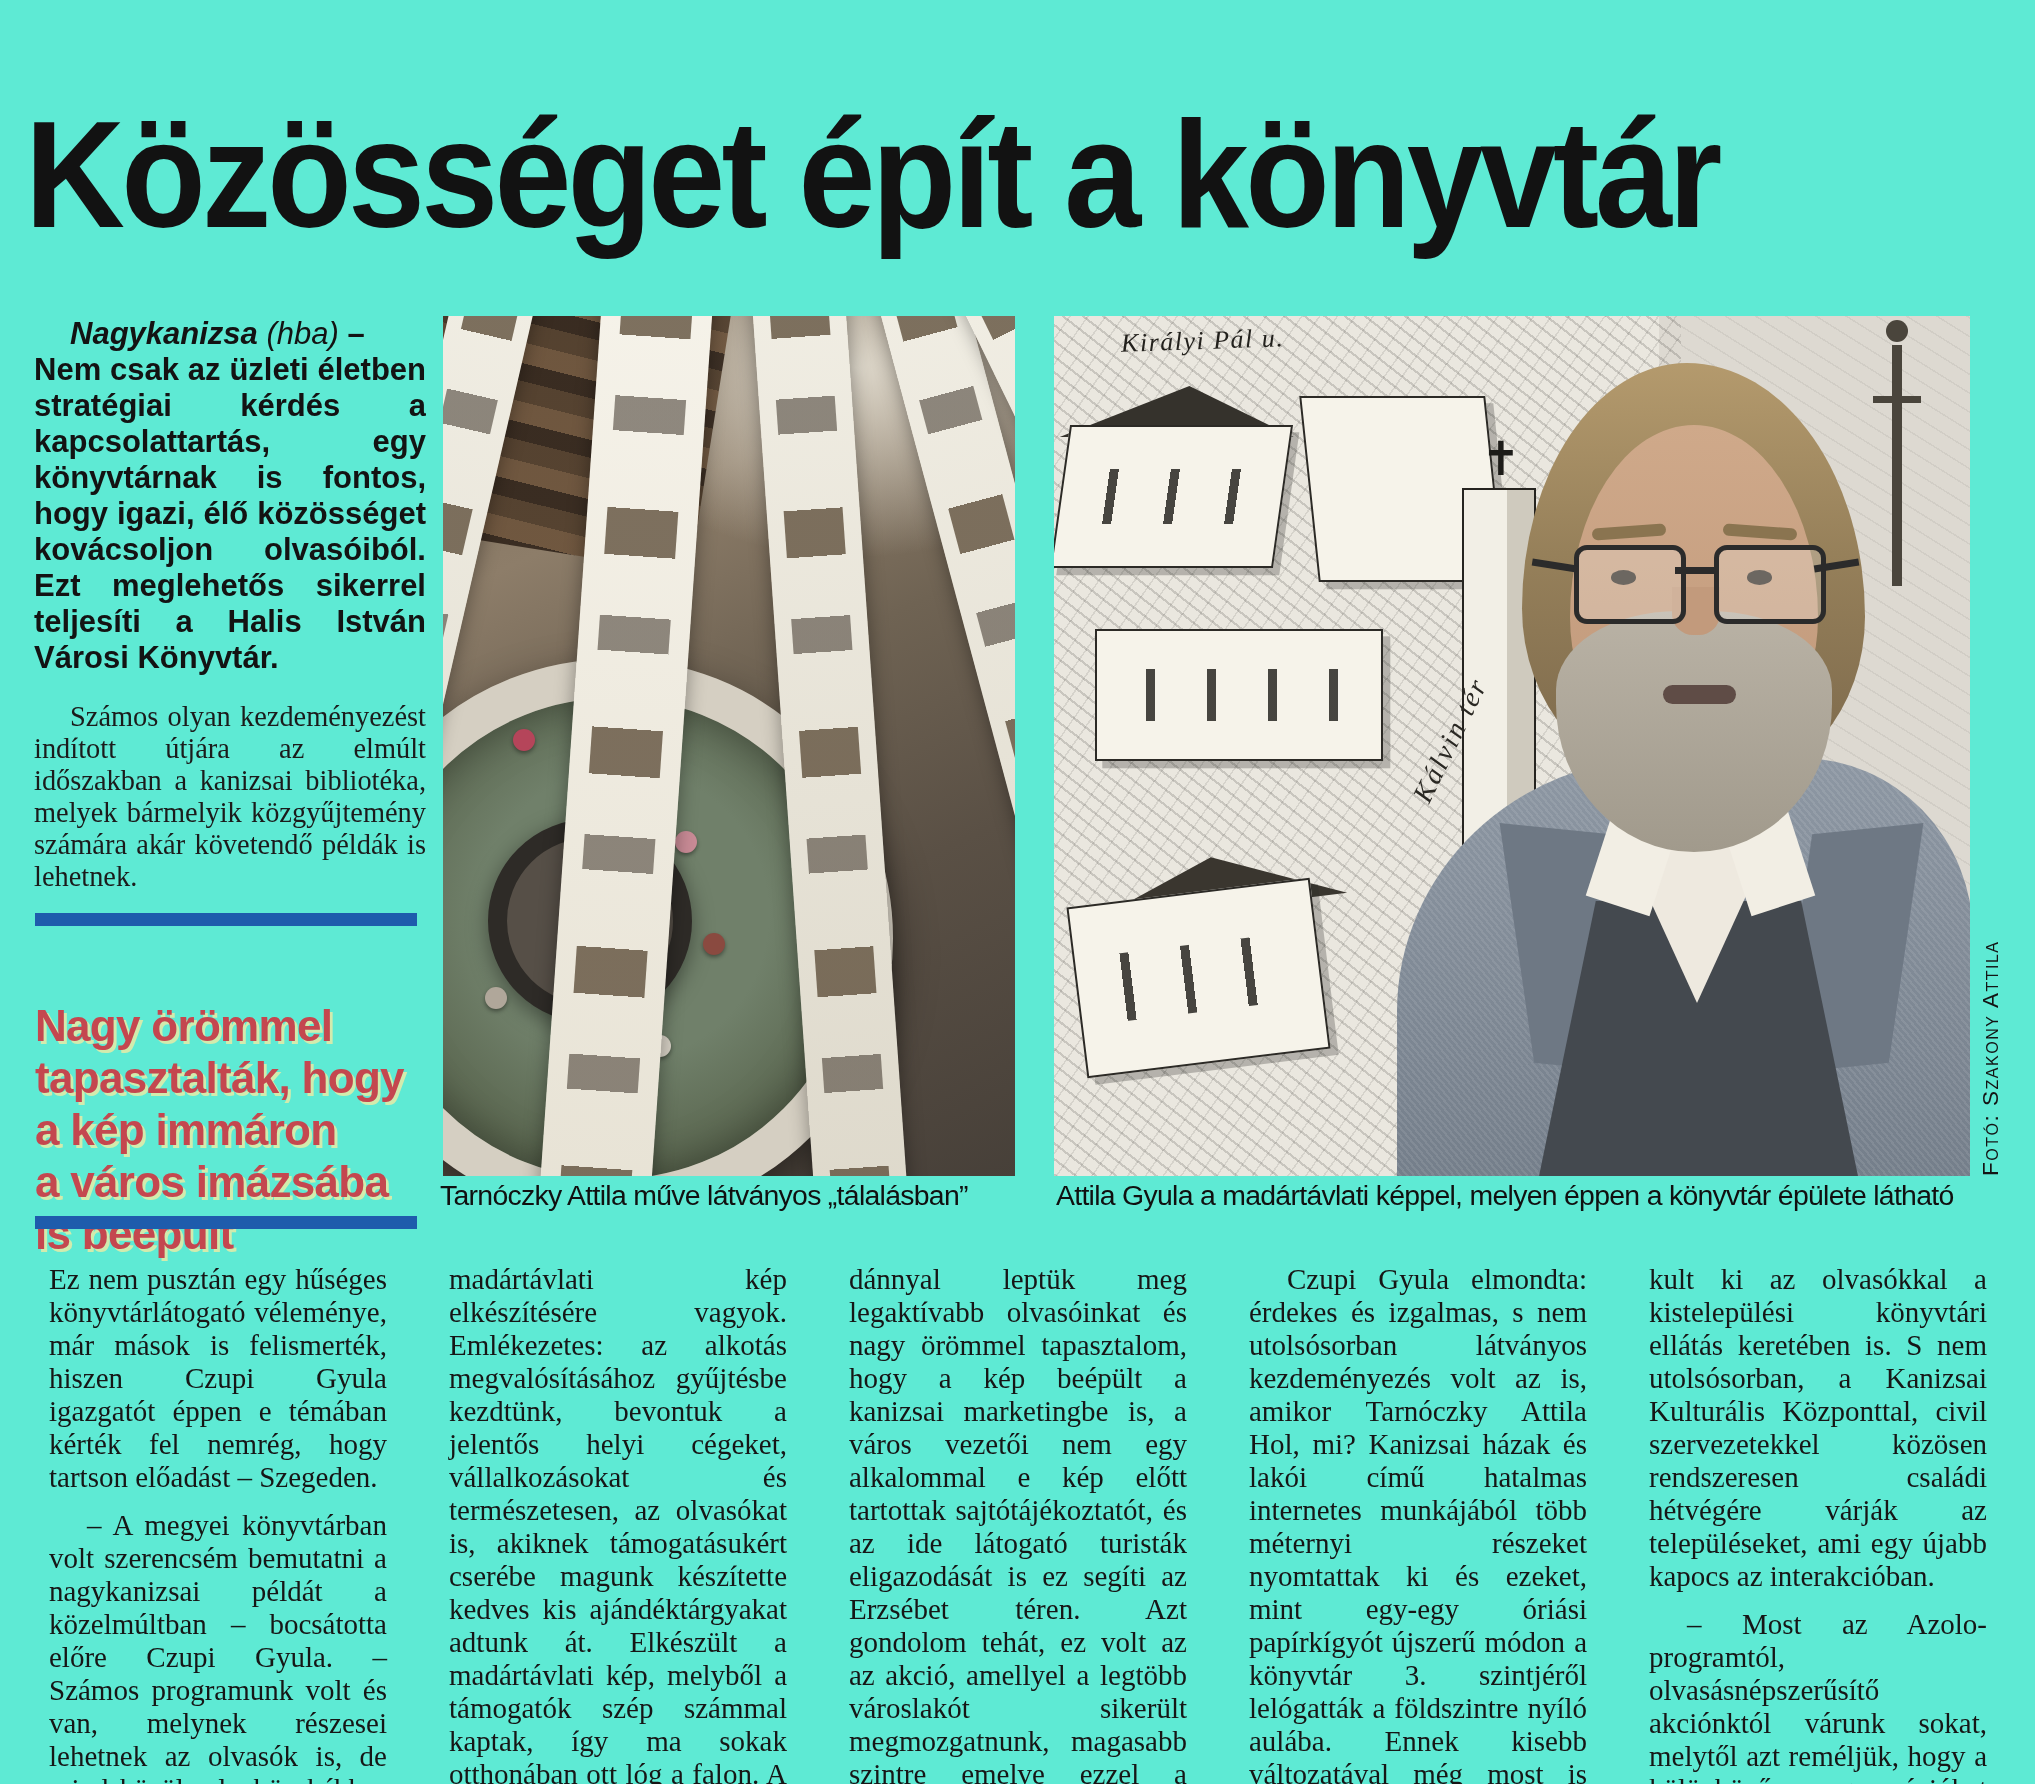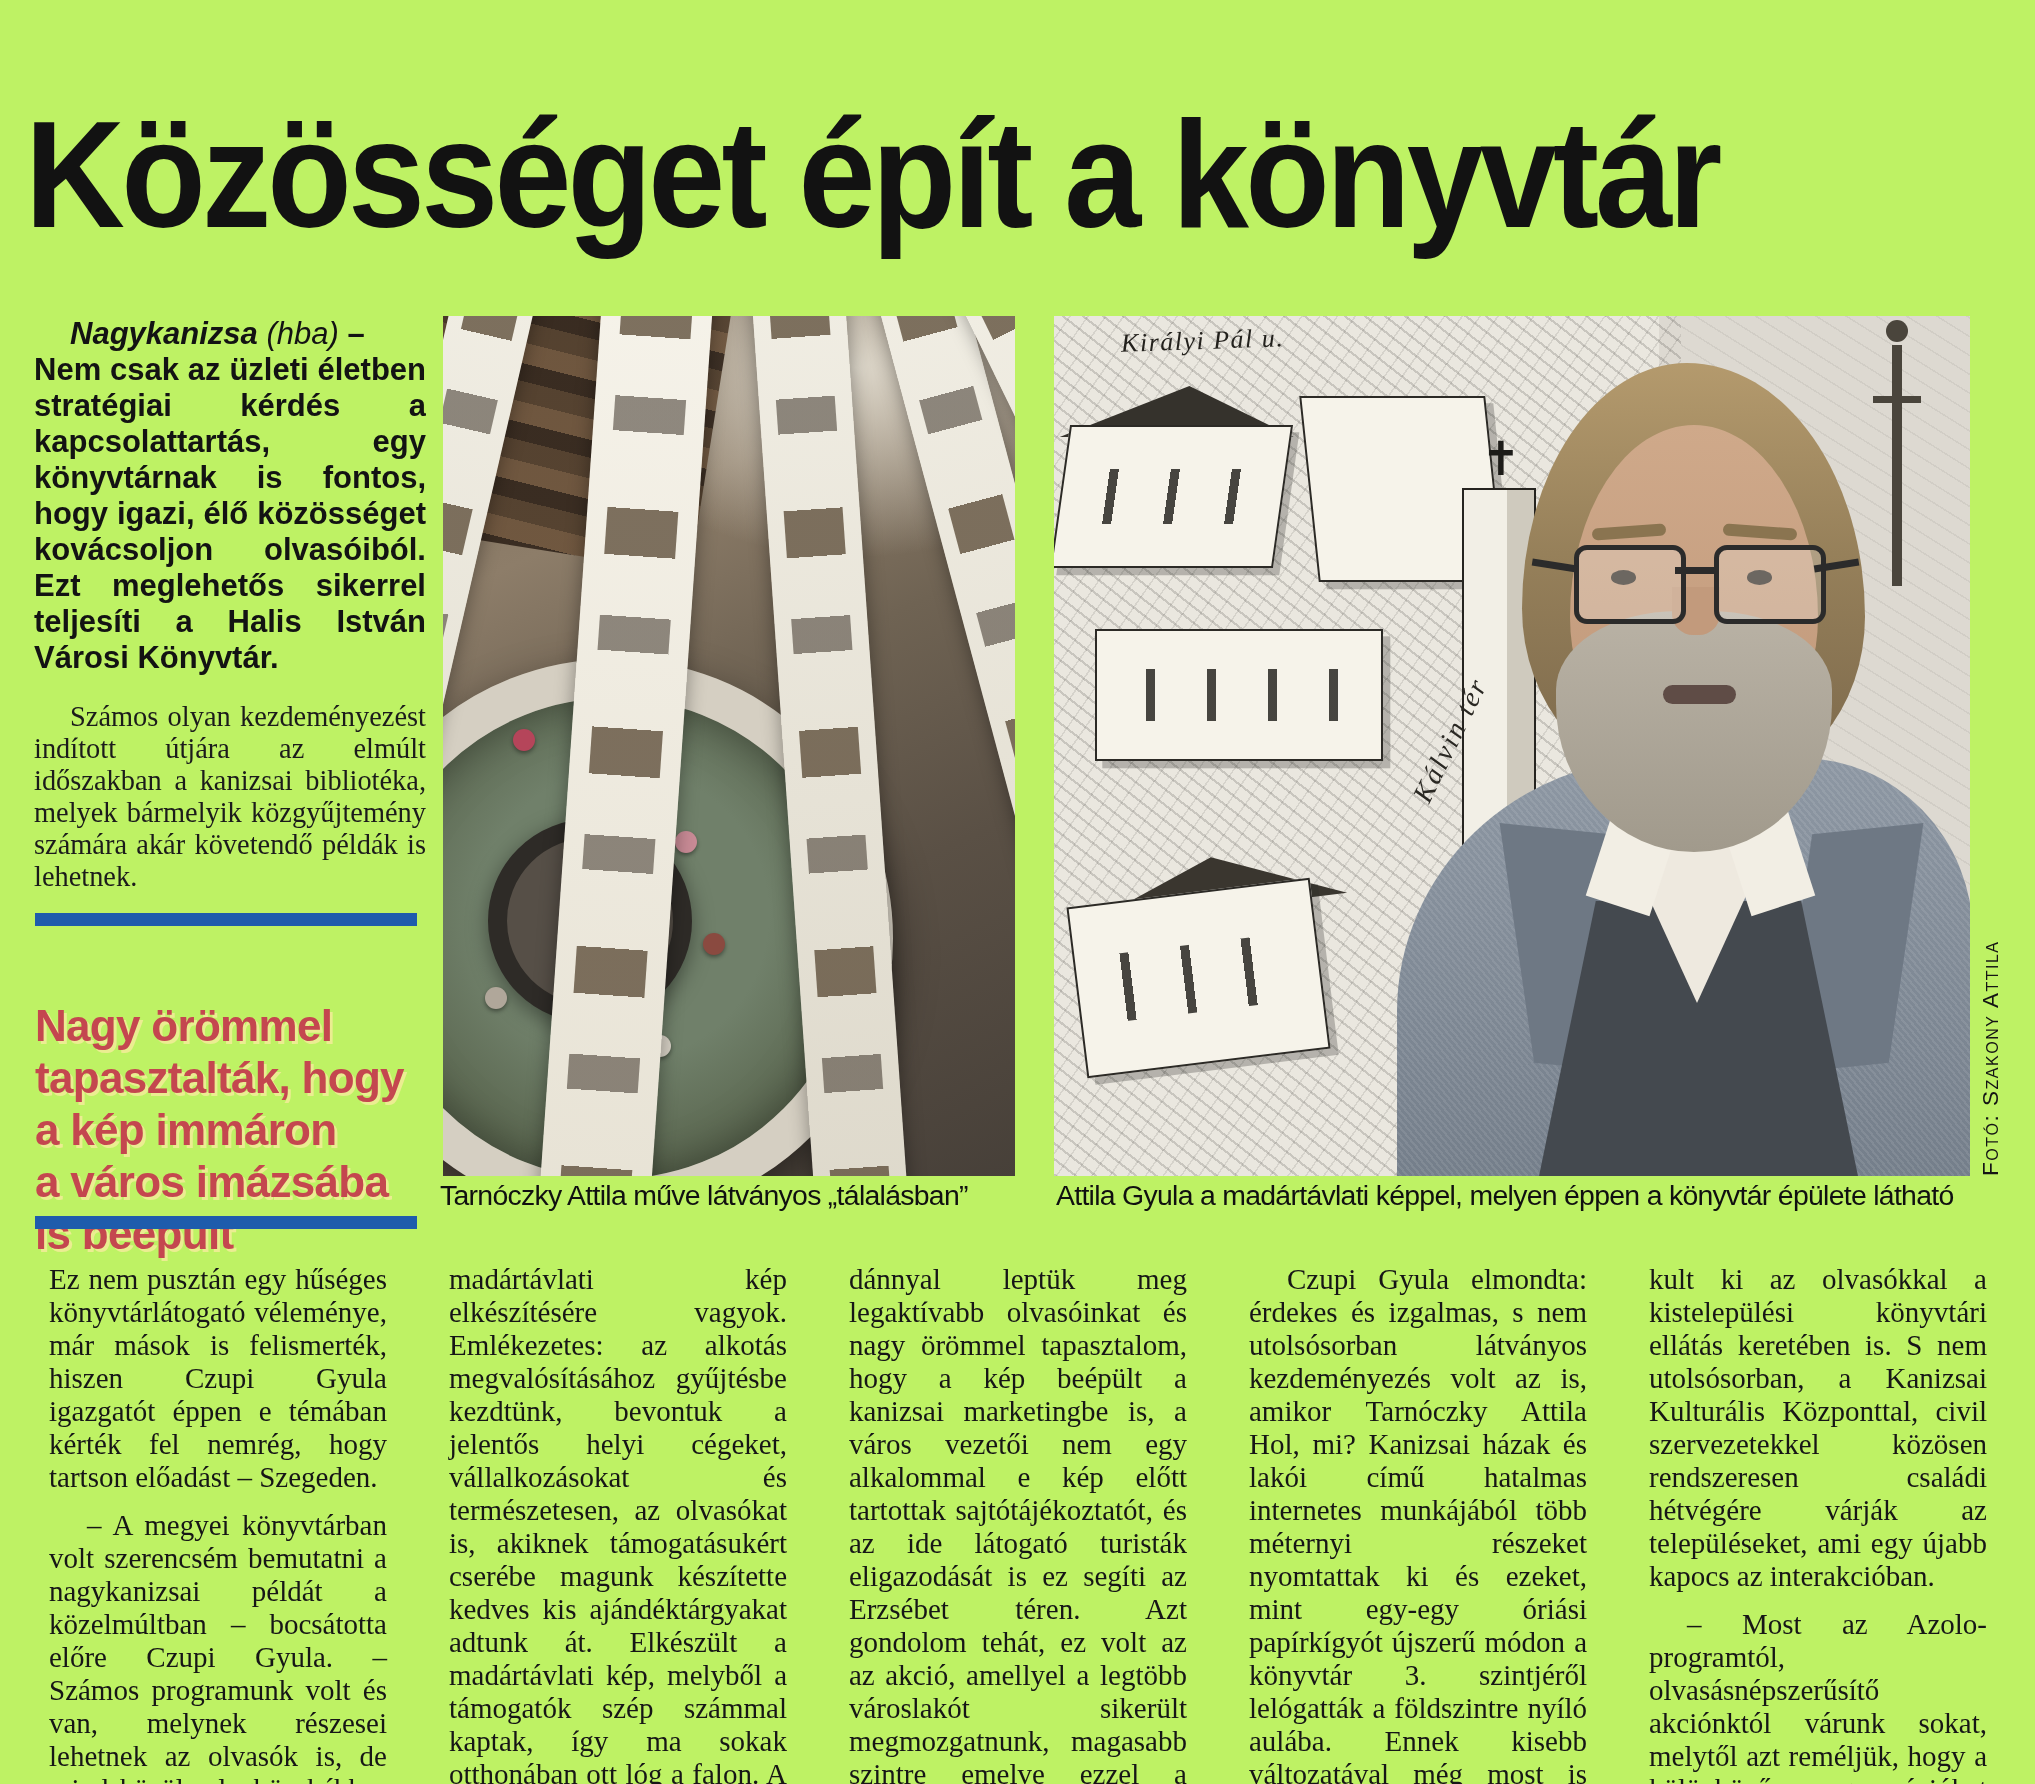--- a/index.html
+++ b/index.html
@@ -1,16 +1,16 @@
 <!DOCTYPE html>
 <html lang="hu" style="font-size:11.7px"><head>
 <meta charset="utf-8">
 <style>
   html,body{margin:0;padding:0;background:#e8e6e0;}
-  .page{position:relative;width:2035px;height:1785px;background:#bef264;overflow:hidden;
+  .page{position:relative;width:2035px;height:1785px;background:#5eead4;overflow:hidden;
         font-family:"Liberation Sans",sans-serif;color:#141414;}
 
   
   .headline{position:absolute;left:25px;top:10.2px;width:2001px;white-space:nowrap;
             font-family:"Liberation Sans",sans-serif;font-weight:bold;font-size:133px;
             letter-spacing:-3.6px;color:#121212;line-height:1;
             transform:scale(1.04,1.14);transform-origin:0 0;}
   .standfirst{position:absolute;left:29px;top:219px;width:1997px;display:flex;
               align-items:baseline;gap:22px;white-space:nowrap;}
   .kicker{font-weight:bold;font-size:66px;letter-spacing:-1.5px;color:#c2151c;

